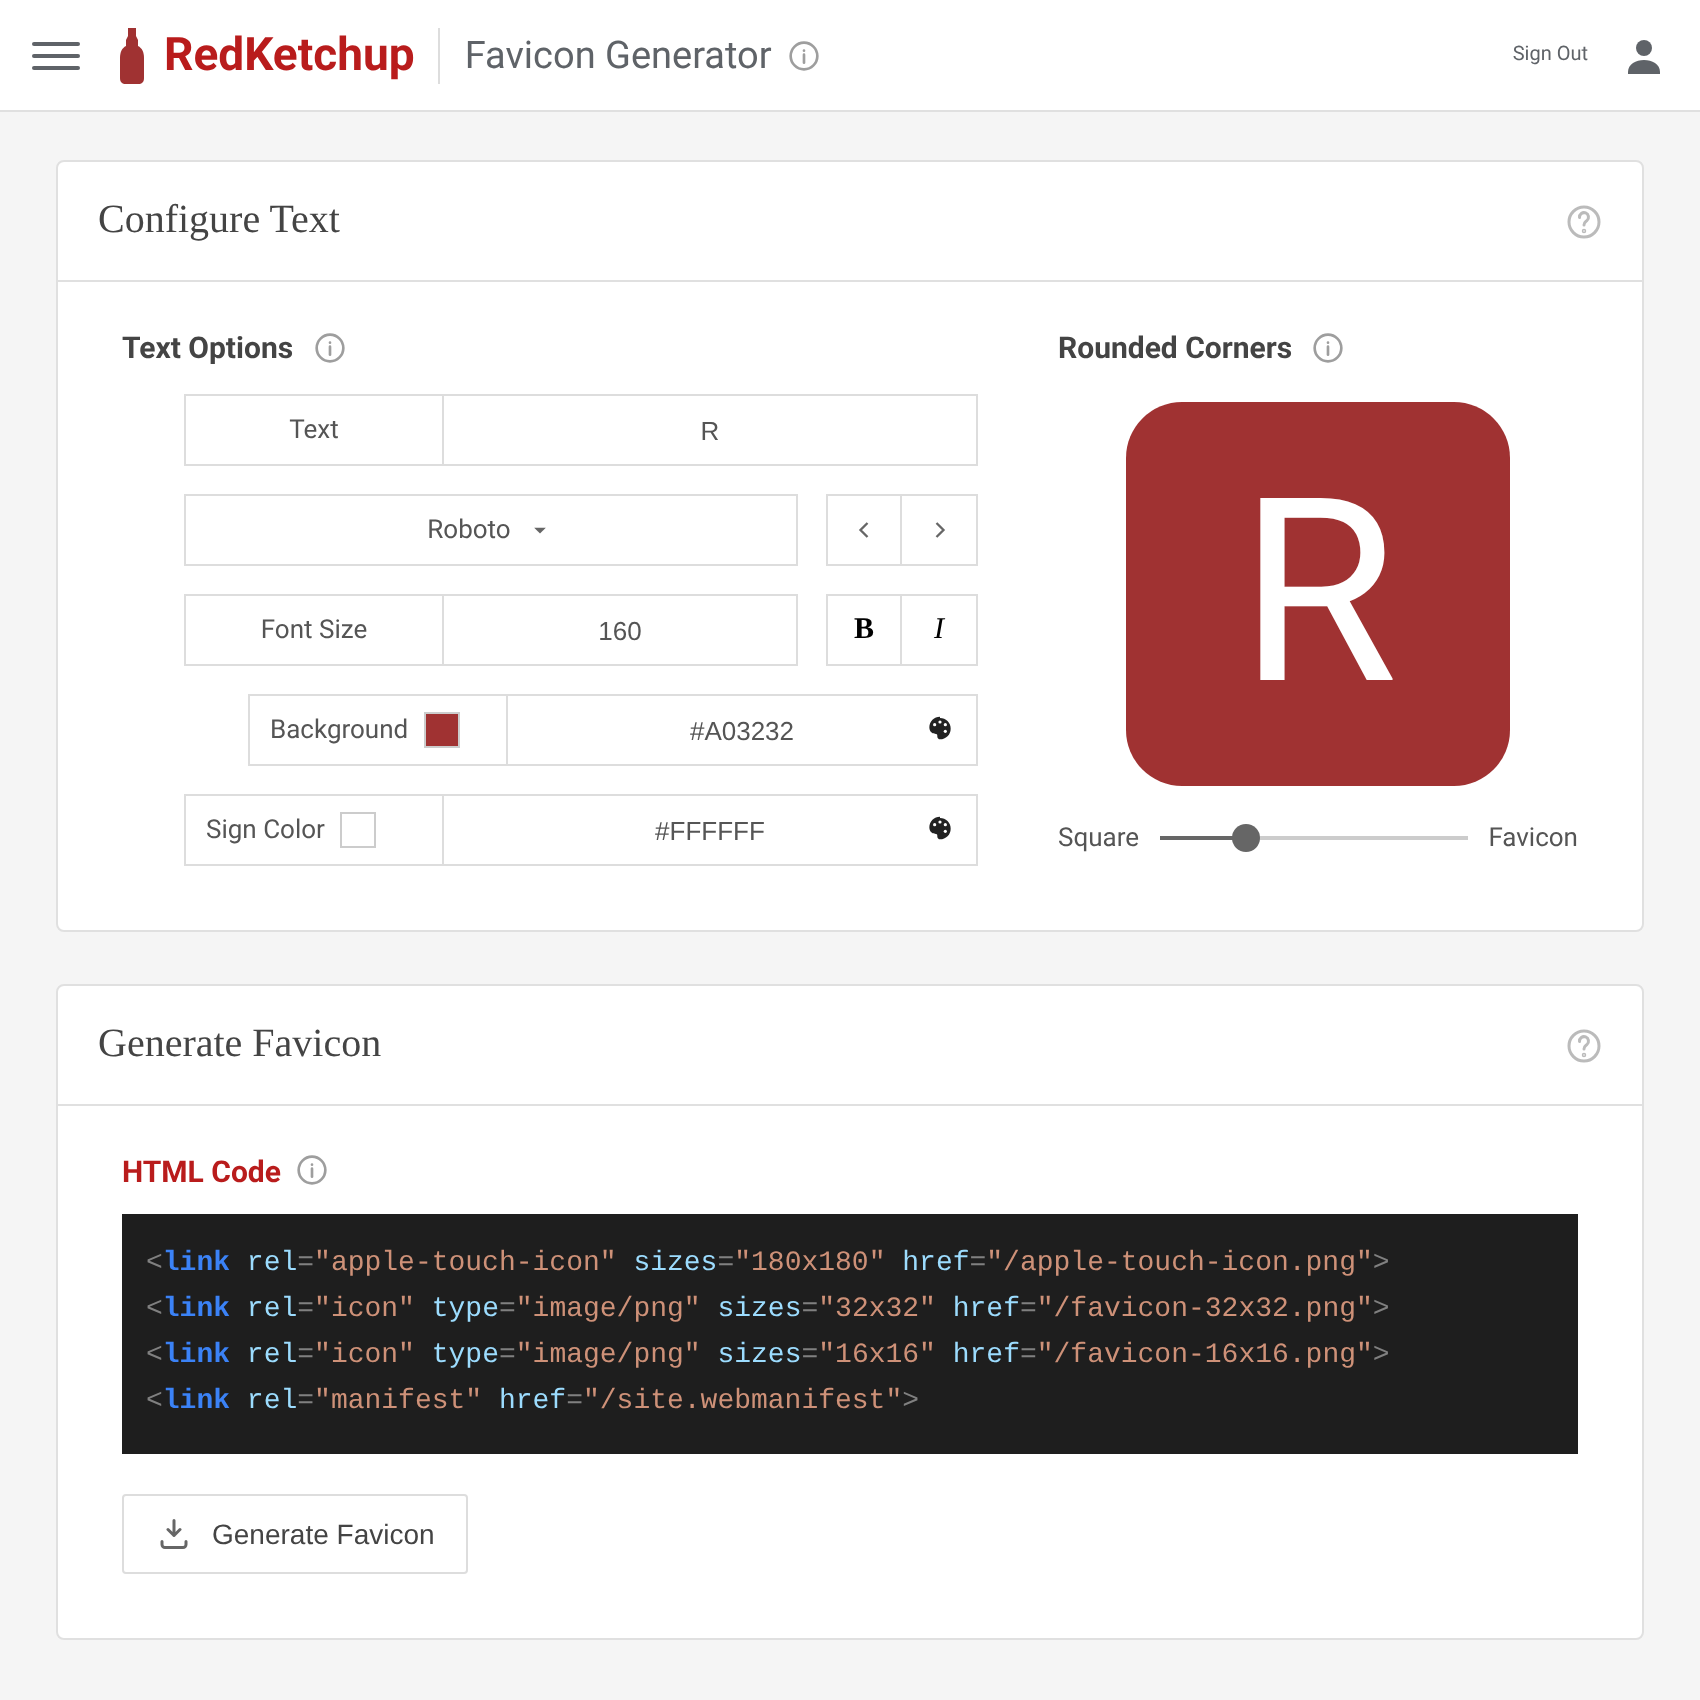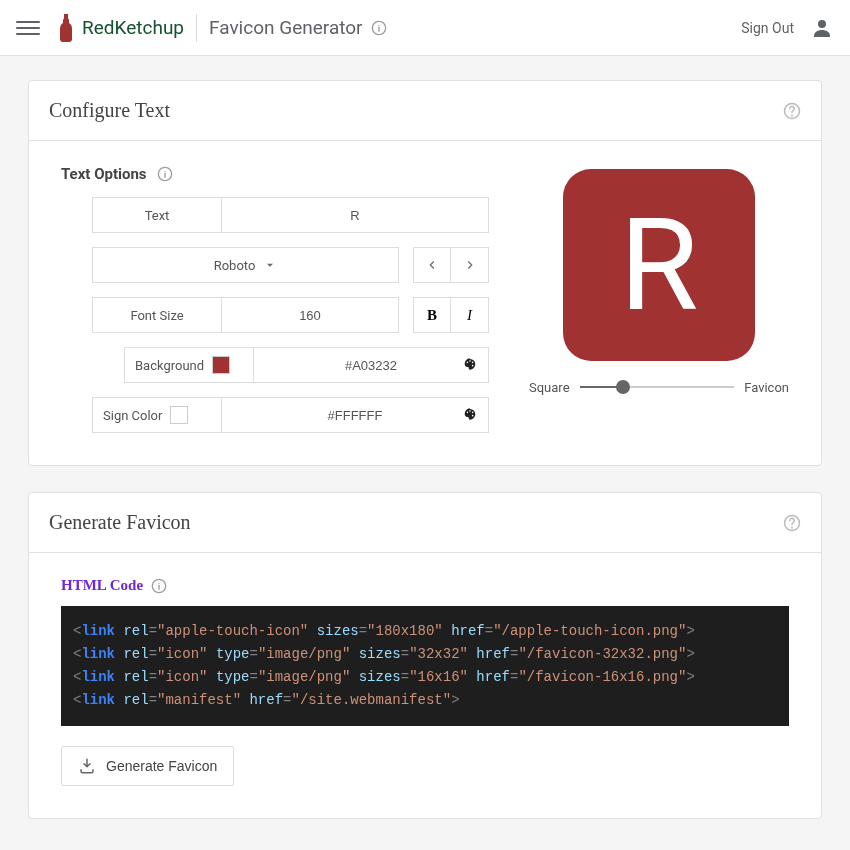--- a/index.html
+++ b/index.html
@@ -2,26 +2,26 @@
 <html><head>
 <meta charset="utf-8">
 <style>
 * { box-sizing: border-box; margin: 0; padding: 0; }
 body { font-family: -apple-system, BlinkMacSystemFont, "Segoe UI", Roboto, Arial, sans-serif; background: #f5f5f5; width: 850px; height: 850px; overflow: hidden; }
 .header { background: #fff; height: 56px; display: flex; align-items: center; padding: 0 16px; border-bottom: 1px solid #e0e0e0; }
 .hamburger { width: 24px; height: 24px; cursor: pointer; display: flex; flex-direction: column; justify-content: center; gap: 4px; margin-right: 16px; }
 .hamburger span { display: block; height: 2px; background: #5f6368; border-radius: 1px; }
 .logo-group { display: flex; align-items: center; }
 .bottle-icon { width: 20px; height: 28px; margin-right: 6px; }
-.brand { font-size: 19px; font-weight: 400; color: #14532d; }
+.brand { font-size: 23px; font-weight: 700; color: #b91c1c; }
 .divider { width: 1px; height: 28px; background: #ddd; margin: 0 12px; }
 .page-title { font-size: 19px; color: #5f6368; font-weight: 400; }
 .help-sm { width: 16px; height: 16px; margin-left: 8px; stroke: #9e9e9e; fill: none; }
 .spacer { flex: 1; }
-.signout { font-size: 14px; color: #5f6368; cursor: pointer; margin-right: 16px; }
+.signout { font-size: 10px; color: #5f6368; cursor: pointer; margin-right: 16px; }
 .account-icon { width: 24px; height: 24px; fill: #5f6368; cursor: pointer; }
 .content { padding: 24px 28px; }
 .card { background: #fff; border: 1px solid #e0e0e0; border-radius: 4px; margin-bottom: 26px; }
 .card-header { padding: 18px 20px; border-bottom: 1px solid #e0e0e0; display: flex; align-items: center; }
 .card-header h2 { font-size: 20px; font-weight: 400; color: #444; flex: 1; font-family: Liberation Serif, serif; }
 .help-icon { width: 18px; height: 18px; stroke: #bbb; fill: none; }
 .card-body { padding: 24px 32px 32px; }
 .two-col { display: flex; gap: 40px; }
 .col { flex: 1; }
 .section-title { display: flex; align-items: center; font-size: 15px; font-weight: 700; color: #444; margin-bottom: 14px; }
@@ -43,21 +43,21 @@
 .picker-icon { position: absolute; right: 10px; width: 16px; height: 16px; fill: #222; }
 .preview-wrap { display: flex; flex-direction: column; align-items: center; }
 .preview { width: 192px; height: 192px; border-radius: 28px; display: flex; align-items: center; justify-content: center; margin-bottom: 16px; margin-top: 4px; }
 .preview-text { font-size: 128px; font-weight: 400; line-height: 1; font-family: Roboto, Arial, sans-serif; }
 .slider-row { display: flex; align-items: center; width: 100%; gap: 10px; }
 .slider-label { font-size: 13px; color: #555; }
 .slider { flex: 1; position: relative; height: 20px; cursor: pointer; }
 .slider-track { position: absolute; top: 9px; left: 0; right: 0; height: 2px; background: #ccc; }
 .slider-fill { position: absolute; top: 9px; left: 0; height: 2px; background: #666; }
 .slider-thumb { position: absolute; top: 3px; width: 14px; height: 14px; background: #666; border-radius: 50%; margin-left: -7px; }
-.code-title { display: flex; align-items: center; font-size: 15px; font-weight: 700; color: #6d28d9; margin-bottom: 12px; font-family: Liberation Serif, serif; }
+.code-title { display: flex; align-items: flex-start; font-size: 15px; font-weight: 700; color: #b91c1c; margin-bottom: 12px; }
 .code-block { background: #1e1e1e; padding: 14px 12px; font-family: "Courier New", monospace; font-size: 14px; line-height: 1.65; color: #d4d4d4; overflow-x: auto; white-space: pre; margin-bottom: 20px; }
 .tok-p { color: #808080; }
 .tok-t { color: #3b82f6; font-weight: bold; }
 .tok-a { color: #9cdcfe; }
 .tok-s { color: #ce9178; }
 .gen-btn { display: inline-flex; align-items: center; gap: 10px; border: 1px solid #ddd; background: #fff; padding: 10px 16px; font-size: 14px; color: #444; cursor: pointer; border-radius: 2px; }
 .gen-btn svg { width: 18px; height: 18px; fill: #666; }
 .val-input { flex: 1; height: 100%; text-align: center; border: none; font-size: 13px; color: #555; outline: none; background: transparent; }
 .chev { width: 14px; height: 14px; stroke: #666; fill: none; stroke-width: 2; }
 .dd-arrow { margin-left: 2px; }
@@ -183,20 +183,28 @@
                   <circle cx="8" cy="8" r="1.2" fill="#fff"></circle>
                   <circle cx="12" cy="6" r="1.2" fill="#fff"></circle>
                   <circle cx="16" cy="8" r="1.2" fill="#fff"></circle>
                   <circle cx="16" cy="13" r="1.2" fill="#fff"></circle>
                 </svg>
             </div>
           </div>
         </div>
 
         <div class="col">
+          <div class="section-title">
+            <span>Rounded Corners</span>
+            <svg class="help-sm" viewBox="0 0 24 24">
+                <circle cx="12" cy="12" r="10" stroke-width="2"></circle>
+                <line x1="12" y1="8" x2="12" y2="8" stroke-width="2" stroke-linecap="round"></line>
+                <line x1="12" y1="11" x2="12" y2="17" stroke-width="2" stroke-linecap="round"></line>
+              </svg>
+          </div>
           <div class="preview-wrap">
             <div class="preview" id="preview" style="background: rgb(160, 50, 50);">
               <span class="preview-text" id="preview-text" style="color: rgb(255, 255, 255);">R</span>
             </div>
             <div class="slider-row">
               <span class="slider-label">Square</span>
               <div class="slider">
                 <div class="slider-track"></div>
                 <div class="slider-fill" id="slider-fill" style="width: 28%;"></div>
                 <div class="slider-thumb" id="slider-thumb" style="left: 28%;"></div>

